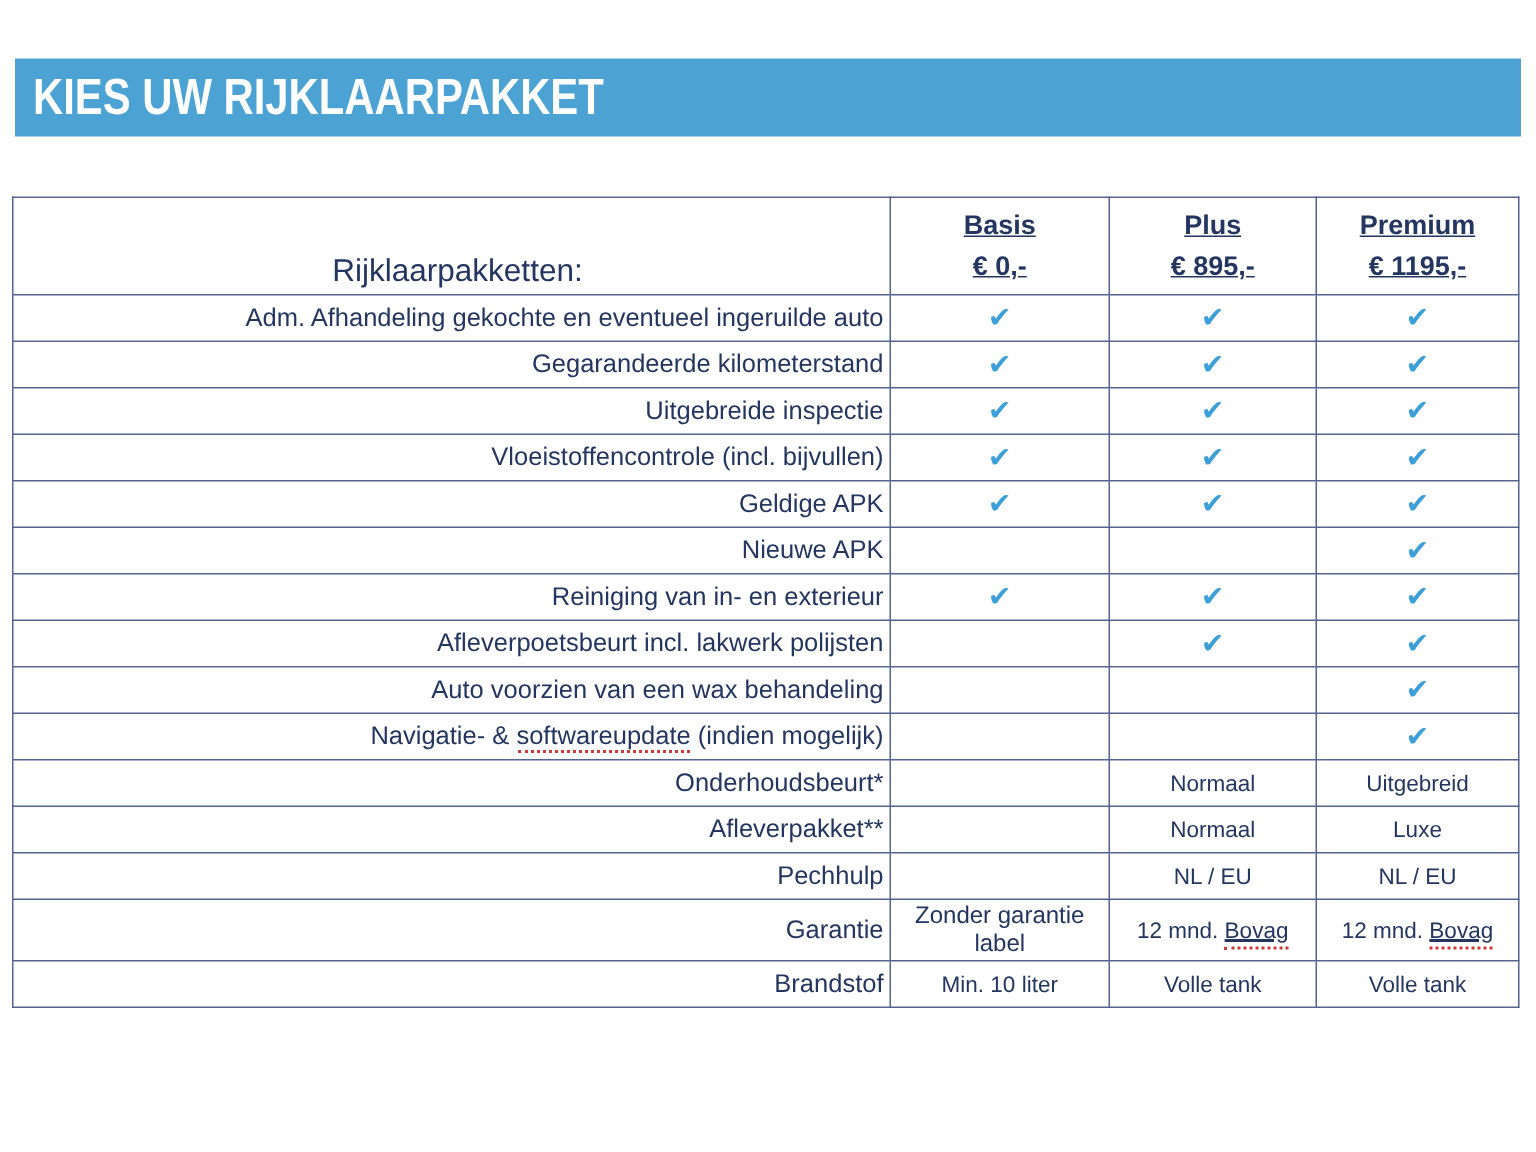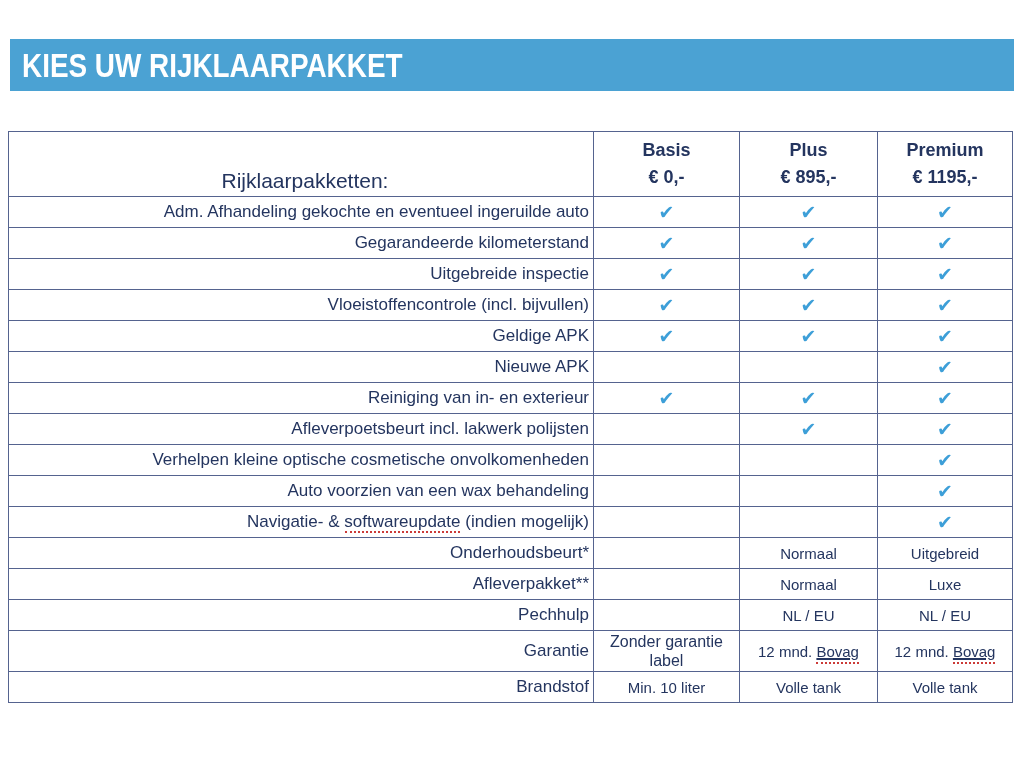--- a/index.html
+++ b/index.html
@@ -33,21 +33,21 @@
     color:var(--navy);
     overflow:hidden;white-space:nowrap;
   }
   .pkg thead th{height:61px;}
   th.corner{
     text-align:center;vertical-align:bottom;
     font-size:21px;font-weight:normal;padding:0 0 3px 8px;
   }
   th.pkghead{
     text-align:center;vertical-align:middle;
-    font-size:18px;font-weight:bold;line-height:1.5;
+    font-size:18px;font-weight:bold;line-height:1.5;text-decoration:underline;
   }
   td.feature{
     text-align:right;font-size:17px;padding:0 4px 0 8px;height:28px;
   }
   td.val{
     text-align:center;font-size:15px;height:28px;vertical-align:middle;
   }
   .check{
     font-family:"DejaVu Sans",sans-serif;
     color:var(--check);font-size:19px;font-weight:bold;line-height:1;
@@ -146,26 +146,20 @@
           <td class="val"><span class="check">✔</span></td>
           <td class="val"><span class="check">✔</span></td>
         </tr>
         <tr>
           <td class="feature">Afleverpoetsbeurt incl. lakwerk polijsten</td>
           <td class="val"></td>
           <td class="val"><span class="check">✔</span></td>
           <td class="val"><span class="check">✔</span></td>
         </tr>
         <tr>
-          <td class="feature">Verhelpen kleine optische cosmetische onvolkomenheden</td>
-          <td class="val"></td>
-          <td class="val"></td>
-          <td class="val"><span class="check">✔</span></td>
-        </tr>
-        <tr>
           <td class="feature">Auto voorzien van een wax behandeling</td>
           <td class="val"></td>
           <td class="val"></td>
           <td class="val"><span class="check">✔</span></td>
         </tr>
         <tr>
           <td class="feature">Navigatie- &amp; <span class="squiggle">softwareupdate</span> (indien mogelijk)</td>
           <td class="val"></td>
           <td class="val"></td>
           <td class="val"><span class="check">✔</span></td>

